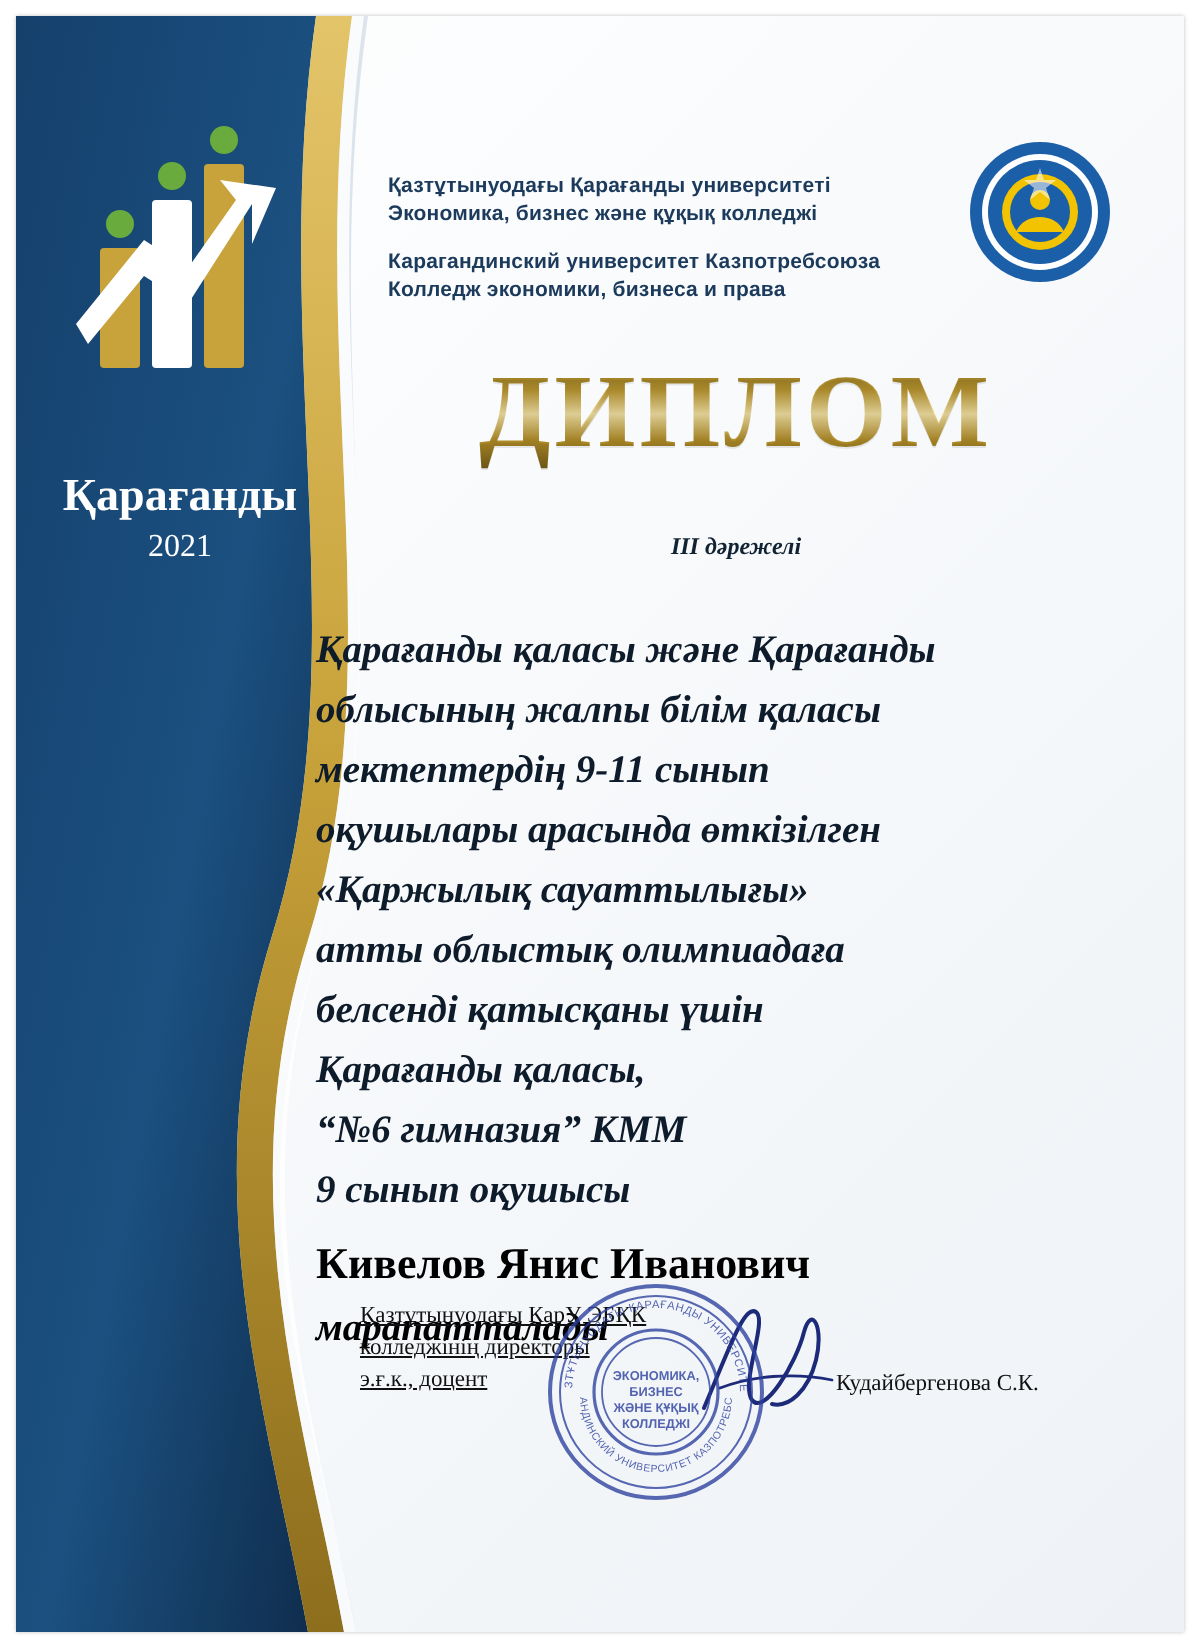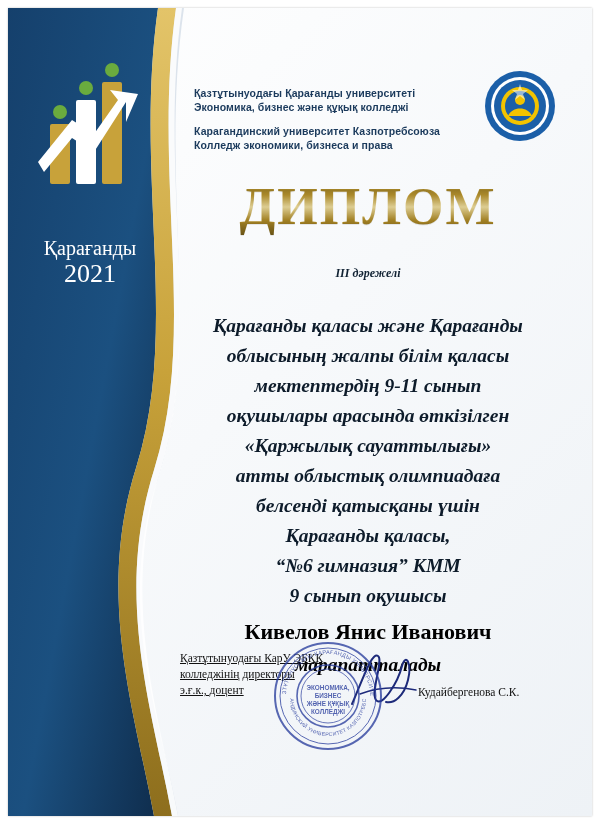--- a/index.html
+++ b/index.html
@@ -113,21 +113,21 @@
     font-weight: bold;
     color: #123;
   }
 
   
   .body-text {
     position: absolute;
     left: 150px;
     top: 303px;
     width: 420px;
-    text-align: center;
+    text-align: left;
   }
   .body-text .bline {
     font-size: 19.5px;
     font-style: italic;
     font-weight: bold;
     color: #0d1b2a;
     line-height: 30px;
     white-space: nowrap;
   }
   .body-text .name {
@@ -186,25 +186,26 @@
   .year-badge {
     position: absolute;
     left: 22px;
     top: 228px;
     width: 120px;
     text-align: center;
     color: #ffffff;
     font-family: "Liberation Serif", serif;
   }
   .year-badge .city {
-    font-size: 20px;
+    font-size: 23px;
     line-height: 24px;
+    font-weight: bold;
   }
   .year-badge .year {
-    font-size: 26px;
+    font-size: 16px;
     line-height: 28px;
   }
 </style>
 </head>
 <body>
 
 <div id="certificate">
 
   <div class="paper-bg"></div>
 

